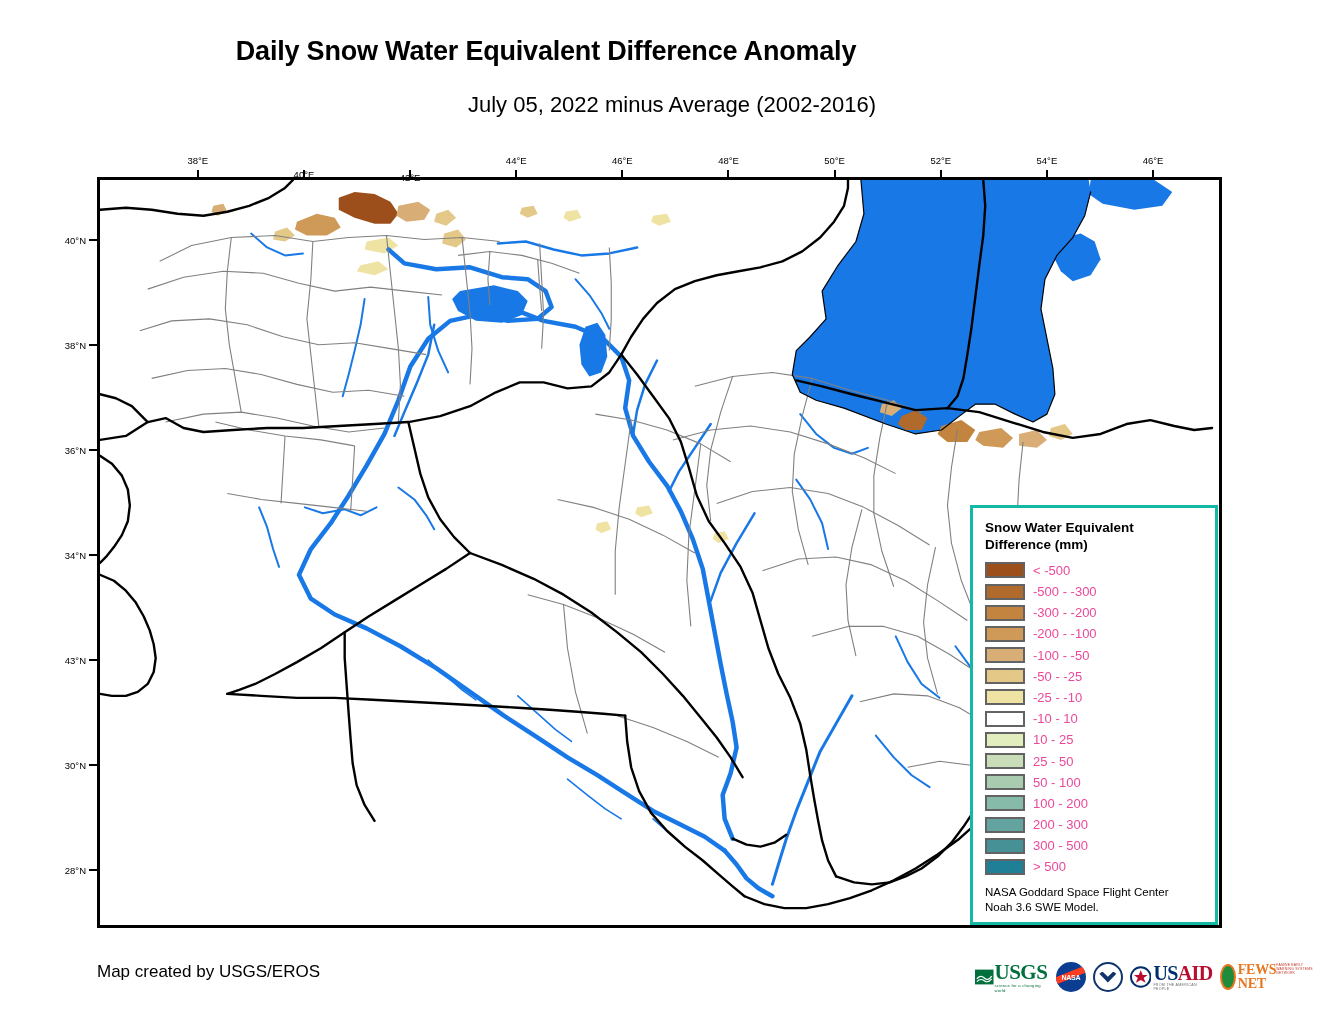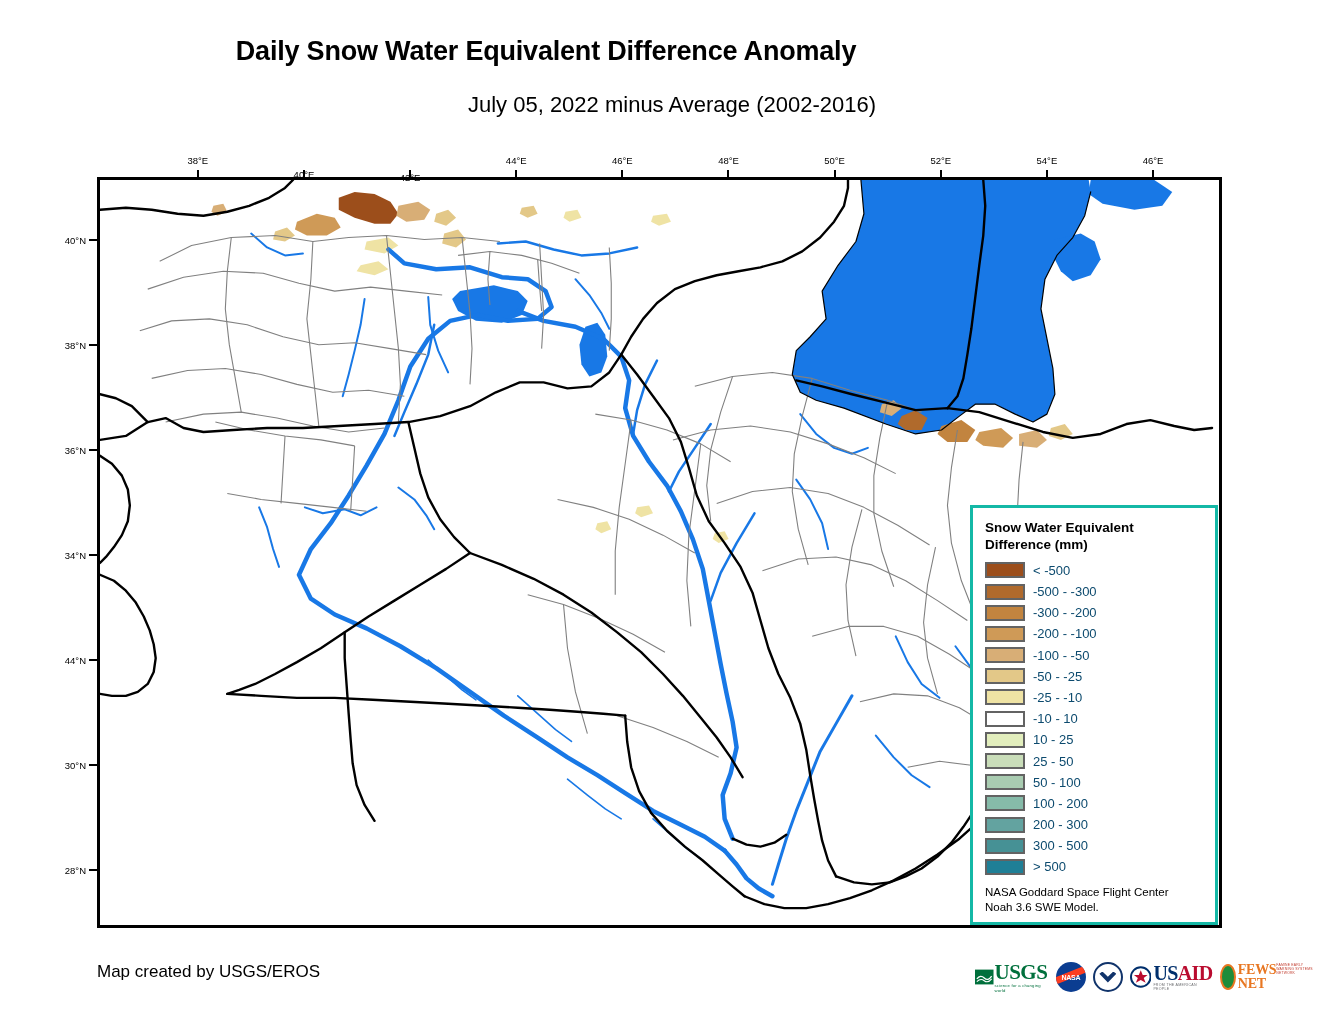--- a/index.html
+++ b/index.html
@@ -45,21 +45,21 @@
   .legend-title{
     font-size:13.5px;font-weight:bold;color:#000;line-height:1.25;
     margin-bottom:6px;
   }
   .legend-rows{display:flex;flex-direction:column;}
   .legend-row{display:flex;align-items:center;height:21.2px;}
   .swatch{
     width:40px;height:16px;border:2px solid #636363;box-sizing:border-box;
     flex:0 0 auto;margin-right:8px;
   }
-  .legend-label{font-size:13px;color:#0c4a6e;white-space:nowrap;}
+  .legend-label{font-size:13px;color:#ec4899;white-space:nowrap;}
   .legend-credit{
     margin-top:7px;font-size:11.5px;color:#000;line-height:1.32;
     white-space:pre-line;
   }
 
   
   .footer-note{
     position:absolute;left:97px;top:962px;font-size:17px;color:#000;
   }
   .logos{
@@ -343,21 +343,21 @@
 
 <div id="lat-axis">
     <div class="lat-label" style="left: 52px; width: 34px; top: 240.021px;">40°N</div>
     <div class="lat-tick" style="left: 89px; top: 240.021px;"></div>
     <div class="lat-label" style="left: 52px; width: 34px; top: 345.056px;">38°N</div>
     <div class="lat-tick" style="left: 89px; top: 345.056px;"></div>
     <div class="lat-label" style="left: 52px; width: 34px; top: 450.091px;">36°N</div>
     <div class="lat-tick" style="left: 89px; top: 450.091px;"></div>
     <div class="lat-label" style="left: 52px; width: 34px; top: 555.126px;">34°N</div>
     <div class="lat-tick" style="left: 89px; top: 555.126px;"></div>
-    <div class="lat-label" style="left: 52px; width: 34px; top: 660.161px;">44°N</div>
+    <div class="lat-label" style="left: 52px; width: 34px; top: 660.161px;">43°N</div>
     <div class="lat-tick" style="left: 89px; top: 660.161px;"></div>
     <div class="lat-label" style="left: 52px; width: 34px; top: 765.196px;">30°N</div>
     <div class="lat-tick" style="left: 89px; top: 765.196px;"></div>
     <div class="lat-label" style="left: 52px; width: 34px; top: 870.231px;">28°N</div>
     <div class="lat-tick" style="left: 89px; top: 870.231px;"></div>
   </div>
 
 <div class="legend">
   <div class="legend-title">
     <div>Snow Water Equivalent</div>

